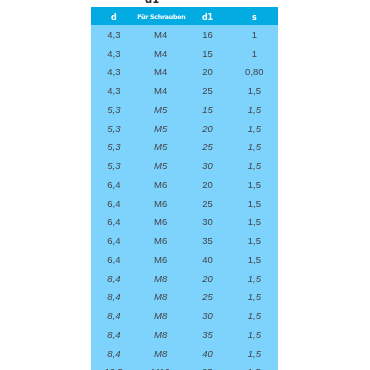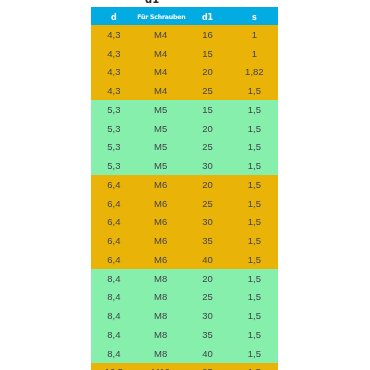--- a/index.html
+++ b/index.html
@@ -32,22 +32,22 @@
   }
   #spec-table thead th.small { font-family:"DejaVu Sans", sans-serif; font-size:6.2px; letter-spacing:-0.2px; }
   #spec-table thead th > span { display:inline-block; position:relative; top:1px; }
   #spec-table thead th.small > span { top:0px; }
 
   #spec-table tbody td {
     font-size:9.5px; color:#434349; text-align:center;
     height:18.75px; padding:0; line-height:18.75px;
   }
   #spec-table tbody td > span { display:inline-block; position:relative; top:0.75px; }
-  #spec-table tbody tr.band-a td { background:#eab308;text-decoration:underline; }
-  #spec-table tbody tr.band-b td { background:#86efac; }
+  #spec-table tbody tr.band-a td { background:#7dd3fc;text-decoration:underline; }
+  #spec-table tbody tr.band-b td { background:#7dd3fc;font-style:italic; }
 </style>
 </head>
 <body>
 
 <div id="page">
 
   <div id="diagram-label">d1</div>
 
   <div id="table-wrap">
     <table id="spec-table">
@@ -69,21 +69,21 @@
           <tr class="band-a">
             <td><span>4,3</span></td>
             <td><span>M4</span></td>
             <td><span>15</span></td>
             <td><span>1</span></td>
           </tr>
           <tr class="band-a">
             <td><span>4,3</span></td>
             <td><span>M4</span></td>
             <td><span>20</span></td>
-            <td><span>1,82</span></td>
+            <td><span>0,80</span></td>
           </tr>
           <tr class="band-a">
             <td><span>4,3</span></td>
             <td><span>M4</span></td>
             <td><span>25</span></td>
             <td><span>1,5</span></td>
           </tr>
           <tr class="band-b">
             <td><span>5,3</span></td>
             <td><span>M5</span></td>

